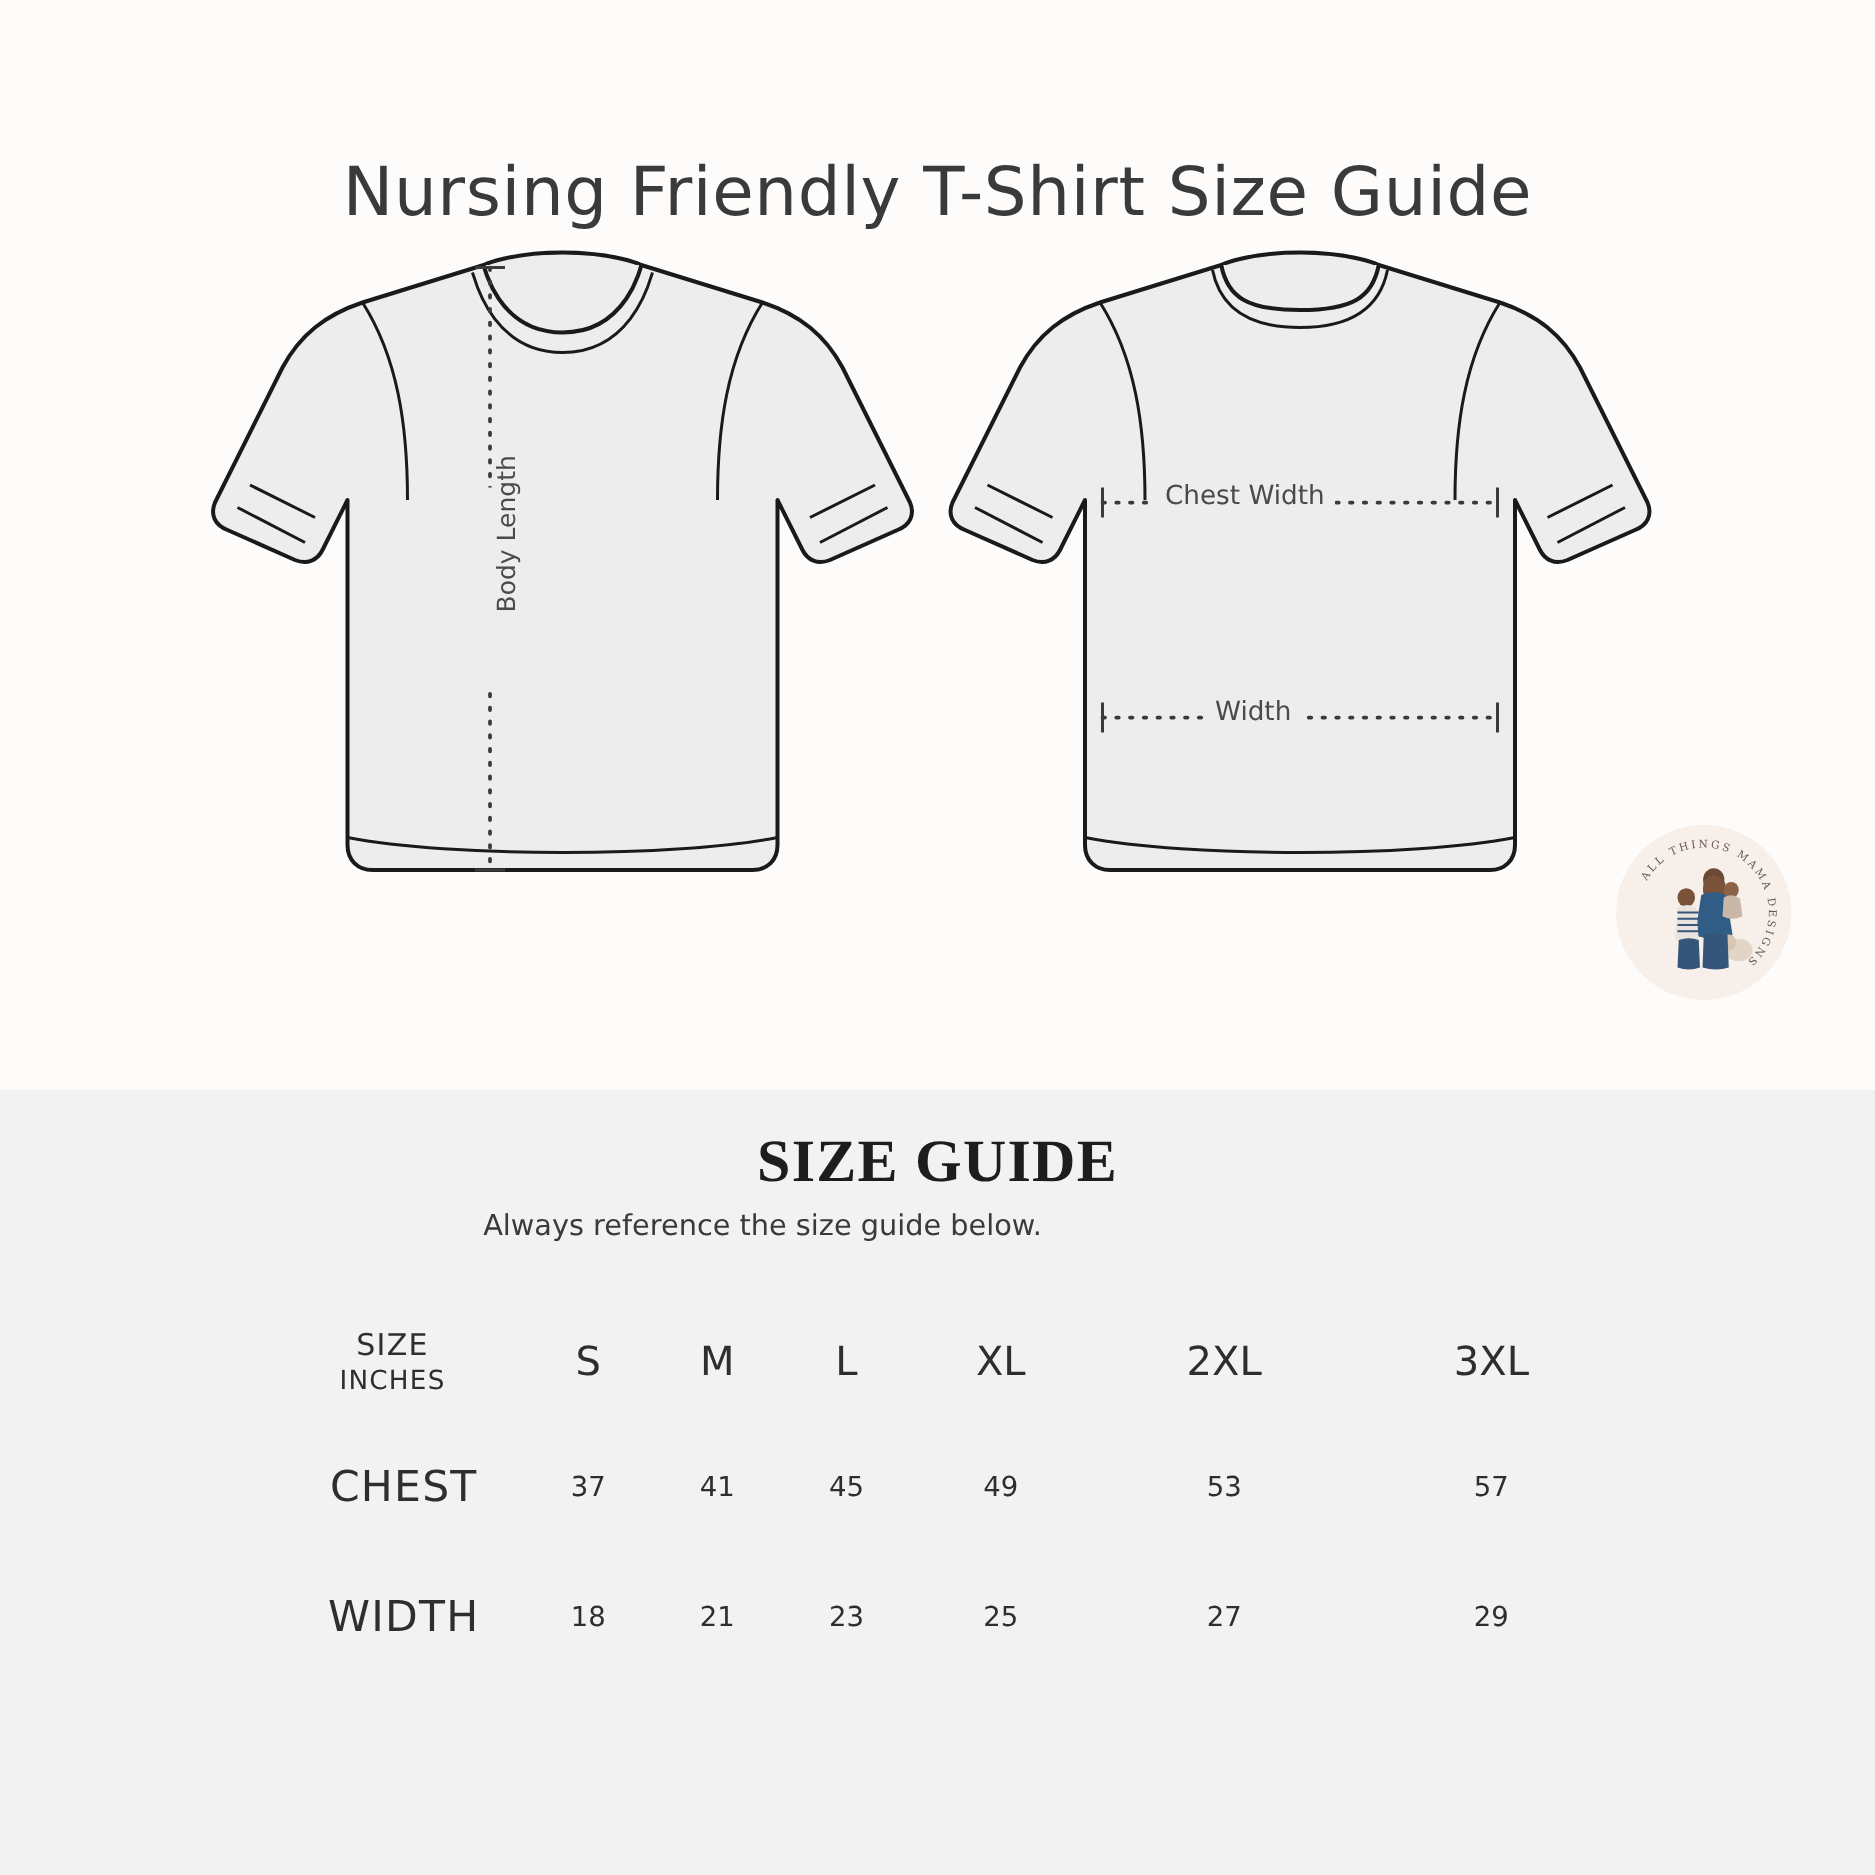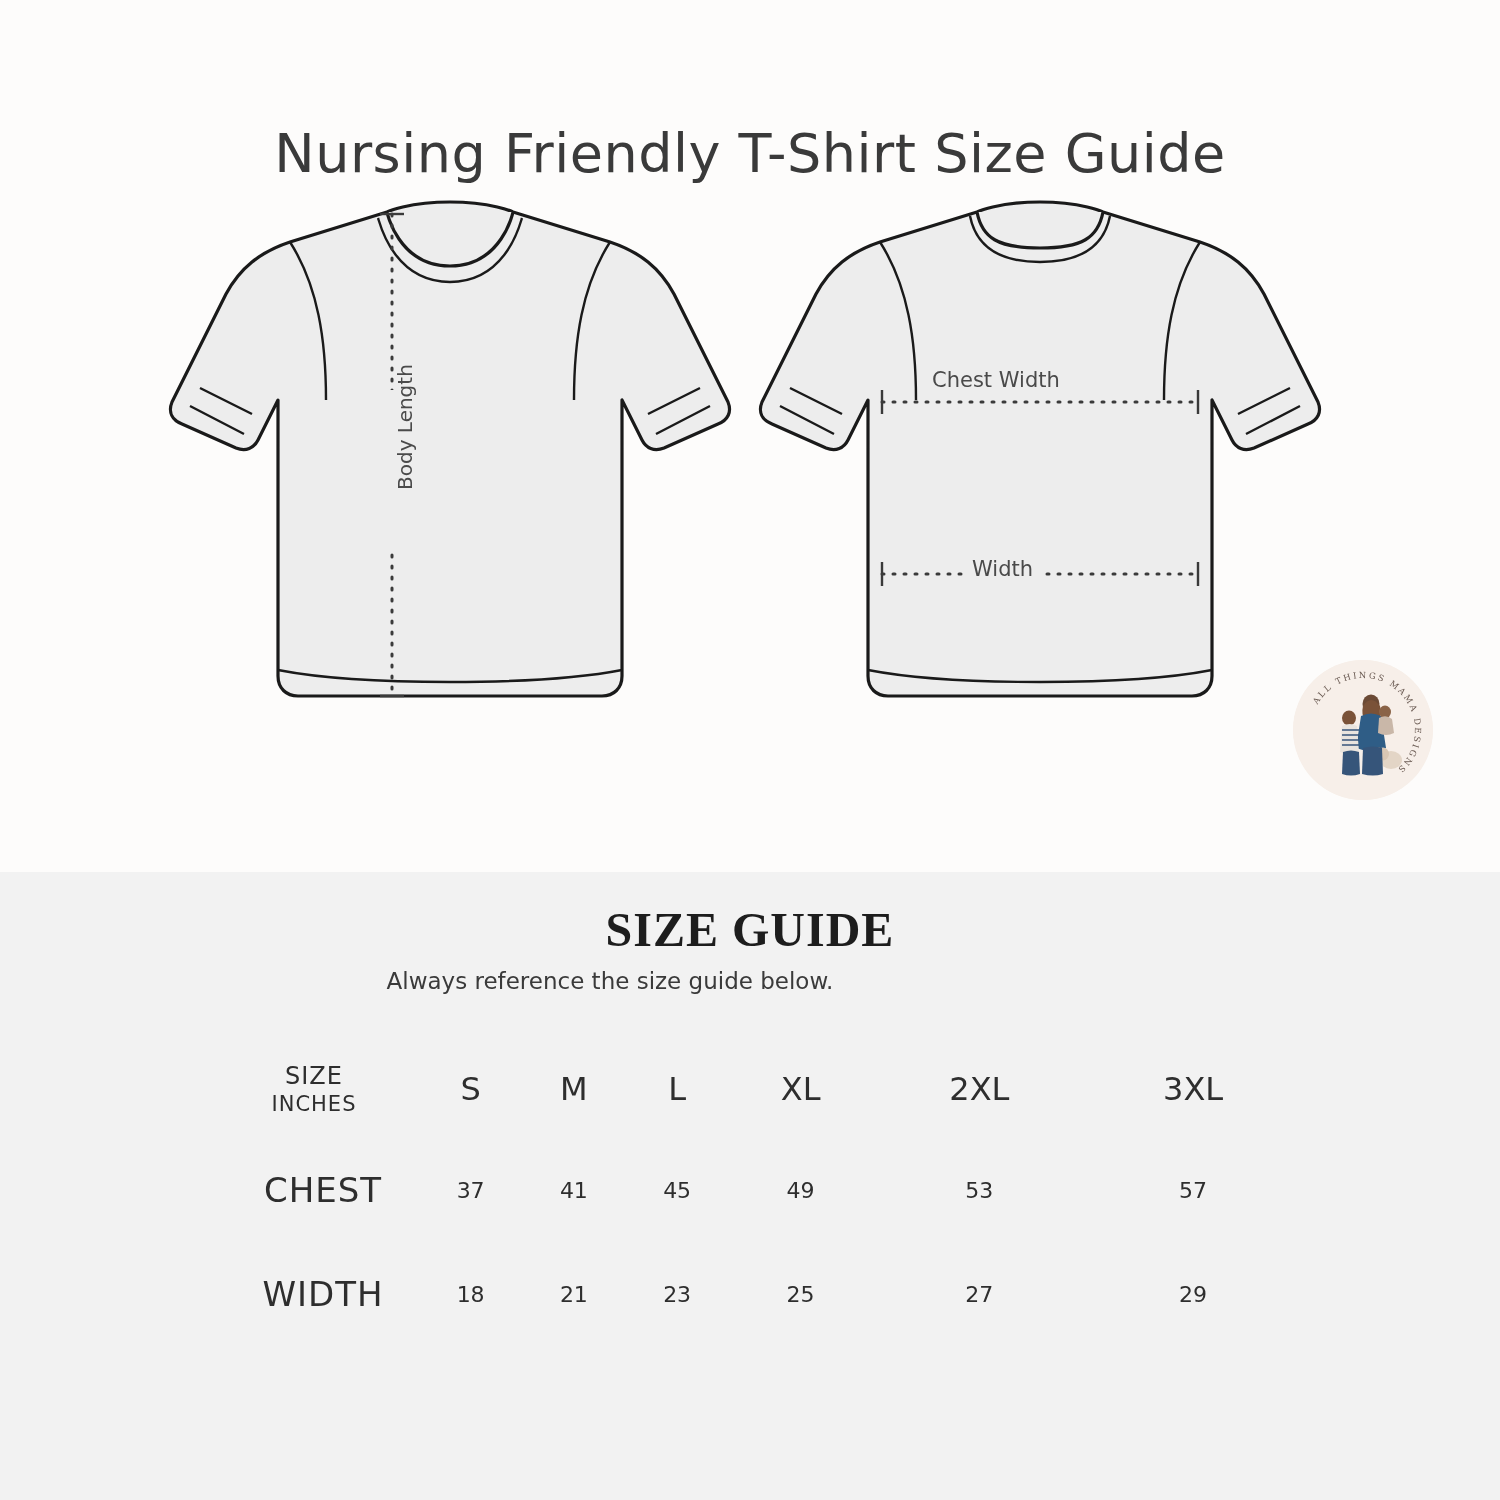--- a/index.html
+++ b/index.html
@@ -69,21 +69,21 @@
   }
   .body-length-label {
     left: 253px;
     top: 300px;
     transform: rotate(-90deg);
     transform-origin: left top;
     font-size: 20px;
   }
   .chest-width-label {
     left: 194px;
-    top: 178px;
+    top: 194px;
     font-size: 21px;
     background: #ededed;
     padding: 0 8px;
   }
   .width-label {
     left: 234px;
     top: 367px;
     font-size: 21px;
     background: #ededed;
     padding: 0 8px;

